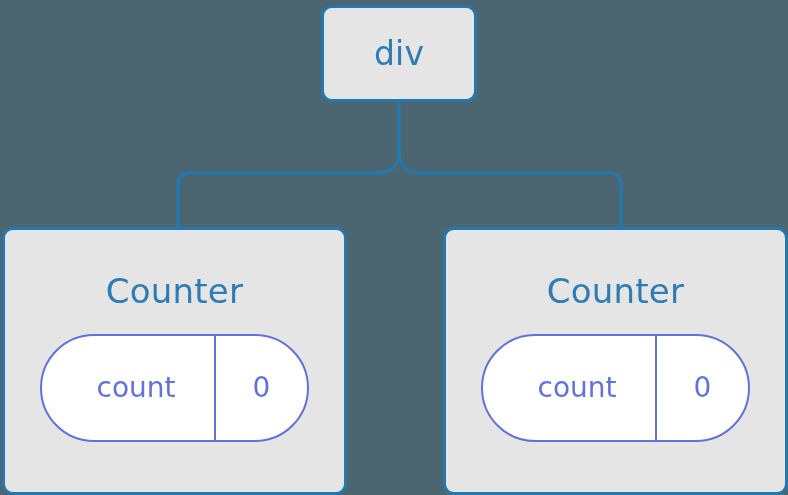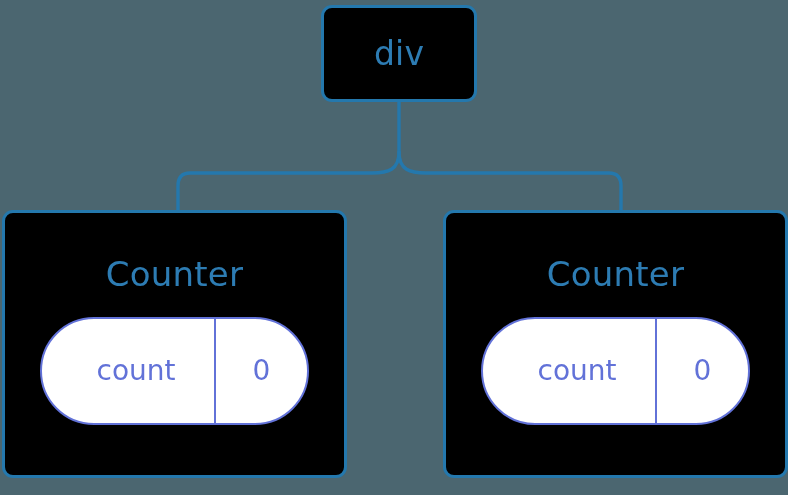--- a/index.html
+++ b/index.html
@@ -27,21 +27,21 @@
     top: 0;
     width: 788px;
     height: 495px;
     z-index: 1;
   }
 
   
   .node-box {
     position: absolute;
     z-index: 2;
-    background: #000000;
+    background: #e5e5e5;
     border: 3px solid #2478ad;
     border-radius: 11px;
     box-sizing: border-box;
     display: flex;
     flex-direction: column;
     align-items: center;
   }
 
   
   #node-root {
@@ -53,21 +53,21 @@
   }
   .root-label {
     font-size: 33px;
     color: #2d7cb3;
     letter-spacing: 0.2px;
     line-height: 1;
   }
 
   
   .counter-box {
-    top: 210px;
+    top: 227px;
     width: 345px;
     height: 268px;
     border-bottom-left-radius: 11px;
     border-bottom-right-radius: 11px;
     justify-content: flex-start;
   }
   #node-counter-left  { left: 2px; }
   #node-counter-right { left: 443px; }
 
   .counter-title {

